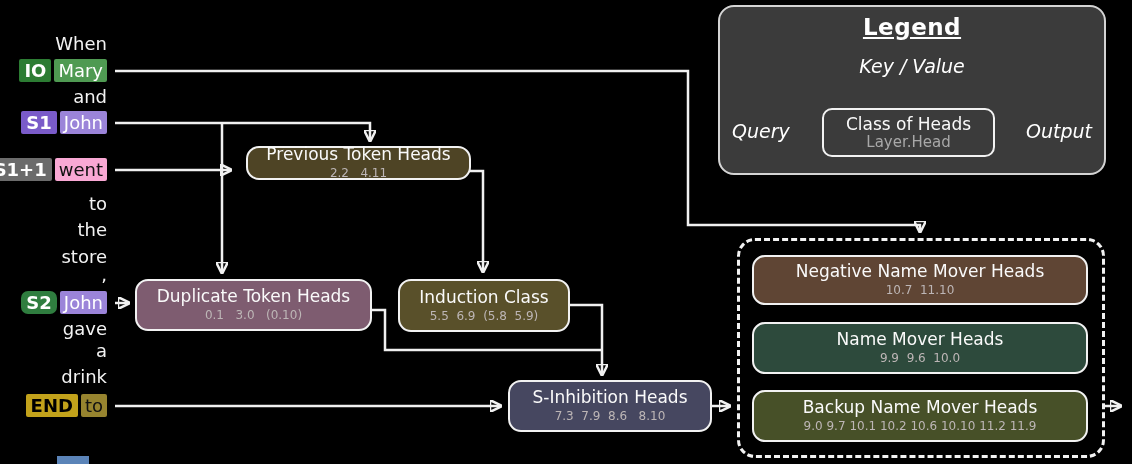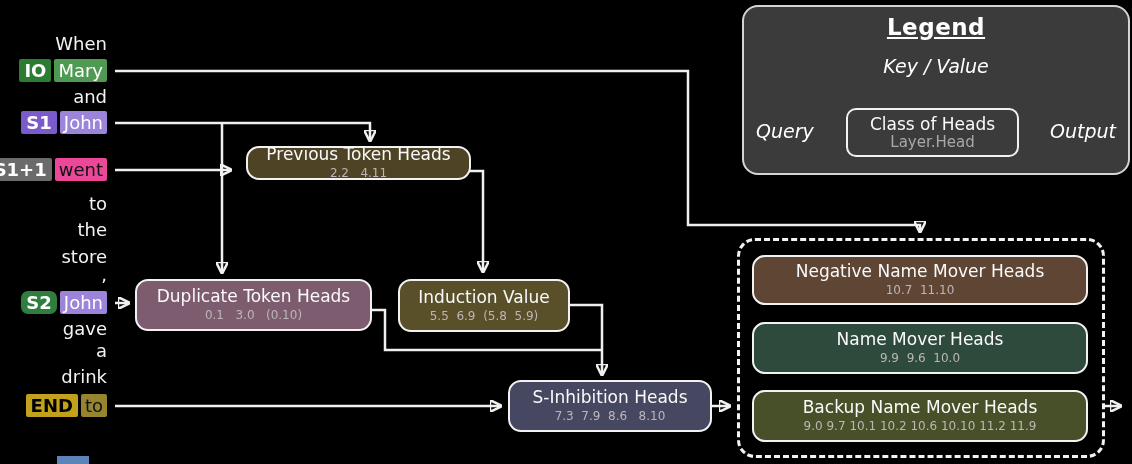--- a/index.html
+++ b/index.html
@@ -28,21 +28,21 @@
   .hbox-heads { color:#bdb6b6; font-size:12px; line-height:17px; white-space:pre; }
 
   .dashed-group {
     position:absolute; left:737px; top:238px; width:368px; height:220px;
     border:3px dashed #f2f2f2; border-radius:18px; box-sizing:border-box;
   }
 
   
   .legend {
     position:absolute; left:718px; top:5px; width:388px; height:170px;
-    border:2px solid #d4d4d4; border-radius:16px; box-sizing:border-box;margin-left:24px;
+    border:2px solid #d4d4d4; border-radius:16px; box-sizing:border-box;
   }
   .legend-title {
     text-align:center; color:#ffffff; font-size:23px; font-weight:800;
     text-decoration:underline; margin-top:7px; letter-spacing:.5px;
   }
   .legend-kv {
     position:absolute; left:0; right:0; top:48px; text-align:center;
     color:#ffffff; font-style:italic; font-size:19px;
   }
   .legend-label { position:absolute; font-style:italic; font-size:19px; color:#ffffff; top:113px; }
@@ -87,21 +87,21 @@
 
   <div class="tok-row" style="top:32px">When</div>
   <div class="tok-row" style="top:59px">
     <span class="chip" style="background: rgb(44, 124, 51); color: rgb(255, 255, 255);">IO</span><span class="tokbg" style="background: rgb(79, 154, 82); color: rgb(255, 255, 255);">Mary</span>
   </div>
   <div class="tok-row" style="top:85px">and</div>
   <div class="tok-row" style="top:111px">
     <span class="chip" style="background: rgb(122, 91, 201); color: rgb(255, 255, 255);">S1</span><span class="tokbg" style="background: rgb(155, 132, 217); color: rgb(255, 255, 255);">John</span>
   </div>
   <div class="tok-row" style="top:158px">
-    <span class="chip" style="background: rgb(107, 107, 107); color: rgb(255, 255, 255);">S1+1</span><span class="tokbg" style="background: #ec4899; color: rgb(17, 17, 17);">went</span>
+    <span class="chip" style="background: rgb(107, 107, 107); color: rgb(255, 255, 255);">S1+1</span><span class="tokbg" style="background: #f9a8d4; color: rgb(17, 17, 17);">went</span>
   </div>
   <div class="tok-row" style="top:192px">to</div>
   <div class="tok-row" style="top:218px">the</div>
   <div class="tok-row" style="top:245px">store</div>
   <div class="tok-row" style="top:263px">,</div>
   <div class="tok-row" style="top:291px">
     <span class="chip" style="background: rgb(47, 125, 63); color: rgb(255, 255, 255); border-radius: 7px;">S2</span><span class="tokbg" style="background: rgb(155, 132, 217); color: rgb(255, 255, 255);">John</span>
   </div>
   <div class="tok-row" style="top:317px">gave</div>
   <div class="tok-row" style="top:339px">a</div>
@@ -114,21 +114,21 @@
     <div class="hbox-title">Previous Token Heads</div>
     <div class="hbox-heads">2.2   4.11</div>
   </div>
 
   <div class="hbox" style="left: 135px; top: 279px; width: 237px; height: 52px; background: rgb(126, 92, 112);">
     <div class="hbox-title">Duplicate Token Heads</div>
     <div class="hbox-heads">0.1   3.0   (0.10)</div>
   </div>
 
   <div class="hbox" style="left: 398px; top: 279px; width: 172px; height: 53px; background: rgb(89, 80, 42);">
-    <div class="hbox-title">Induction Value</div>
+    <div class="hbox-title">Induction Class</div>
     <div class="hbox-heads">5.5  6.9  (5.8  5.9)</div>
   </div>
 
   <div class="hbox" style="left: 508px; top: 380px; width: 204px; height: 52px; background: rgb(70, 71, 96);">
     <div class="hbox-title">S-Inhibition Heads</div>
     <div class="hbox-heads">7.3  7.9  8.6   8.10</div>
   </div>
 
   <div class="dashed-group">
     <div class="hbox" style="left: 12px; top: 14px; width: 336px; height: 50px; background: rgb(95, 69, 52);">

